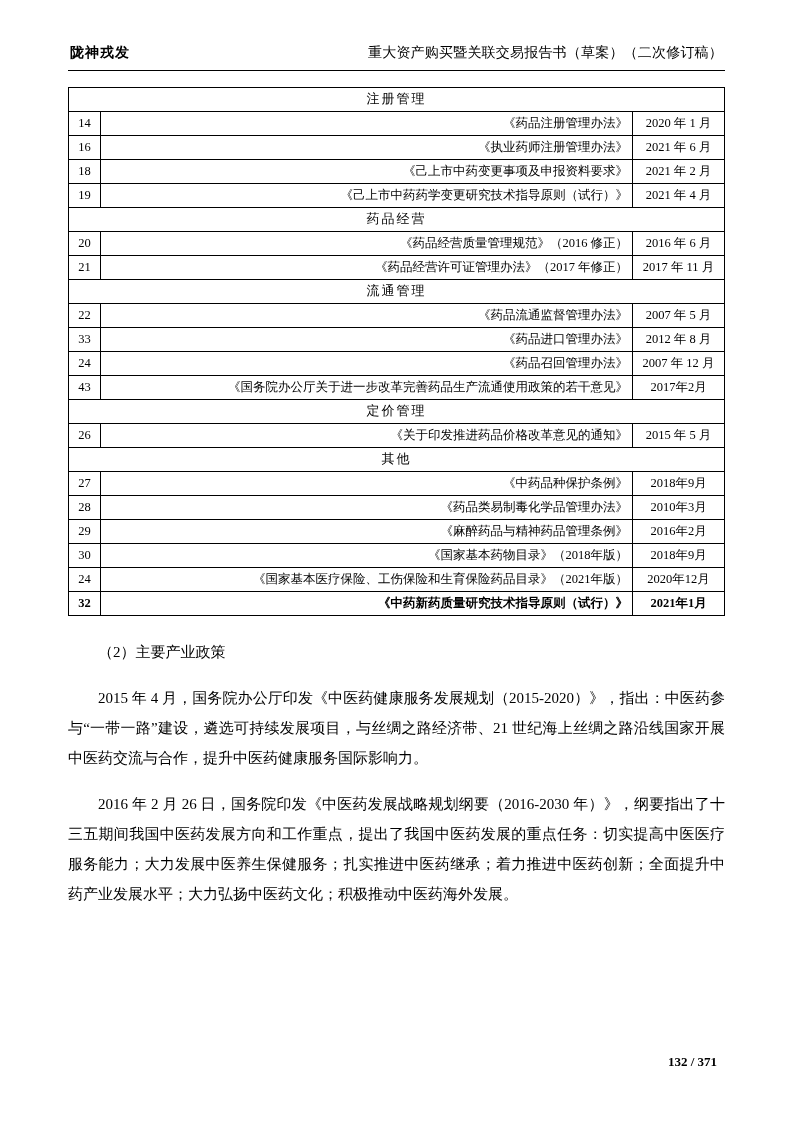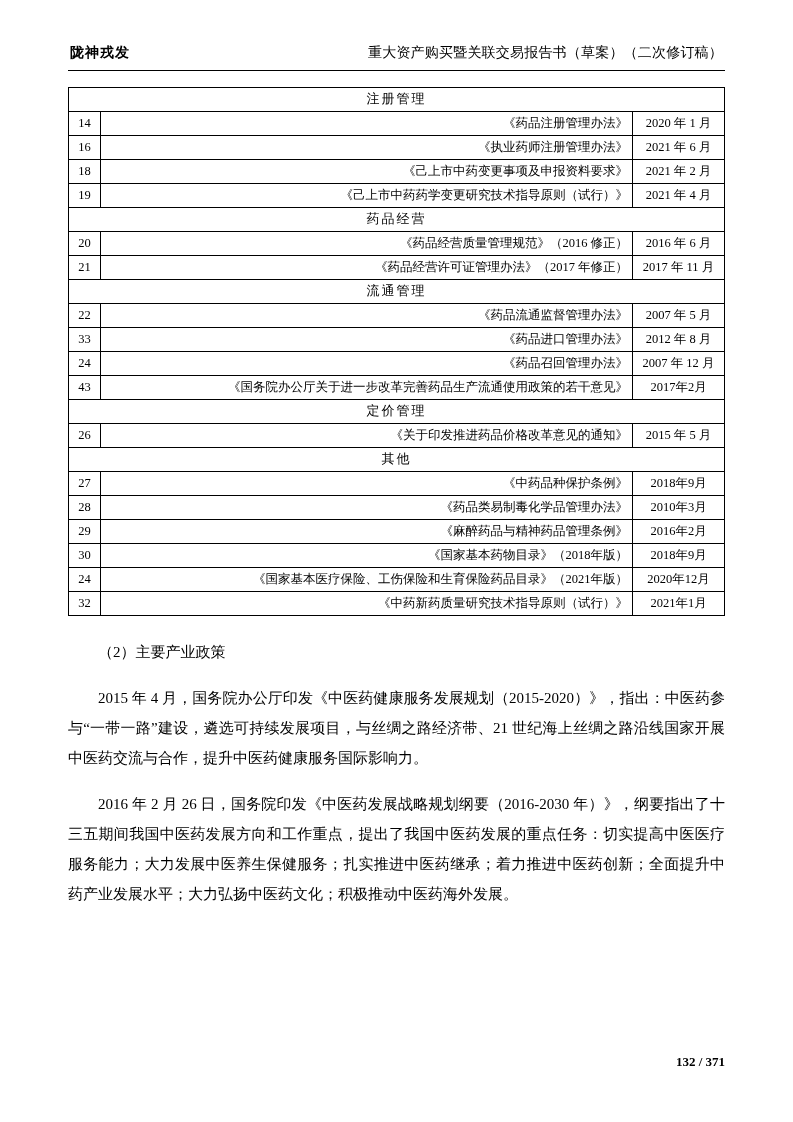--- a/index.html
+++ b/index.html
@@ -78,38 +78,39 @@
     text-align: center;
     font-weight: normal;
     font-size: 13px;
     letter-spacing: 2px;
   }
   .thickline td {
     border-top: 2px solid #000;
   }
   .thickbottom td {
     border-bottom: 2px solid #000;
+    font-weight: bold;
   }
   
   .subhead {
     margin-top: 22px;
     font-size: 15px;
     text-indent: 2em;
     line-height: 1.9;
   }
   p.para {
     font-size: 15px;
     line-height: 2.0;
     text-align: justify;
     text-indent: 2em;
     margin: 16px 0 0 0;
   }
   .pagenum {
     position: absolute;
-    right: 68px;
+    right: 76px;
     bottom: 52px;
     font-family: "Liberation Serif", serif;
     font-weight: bold;
     font-size: 13px;
   }
 </style>
 </head>
 <body>
 
 <div class="page">

